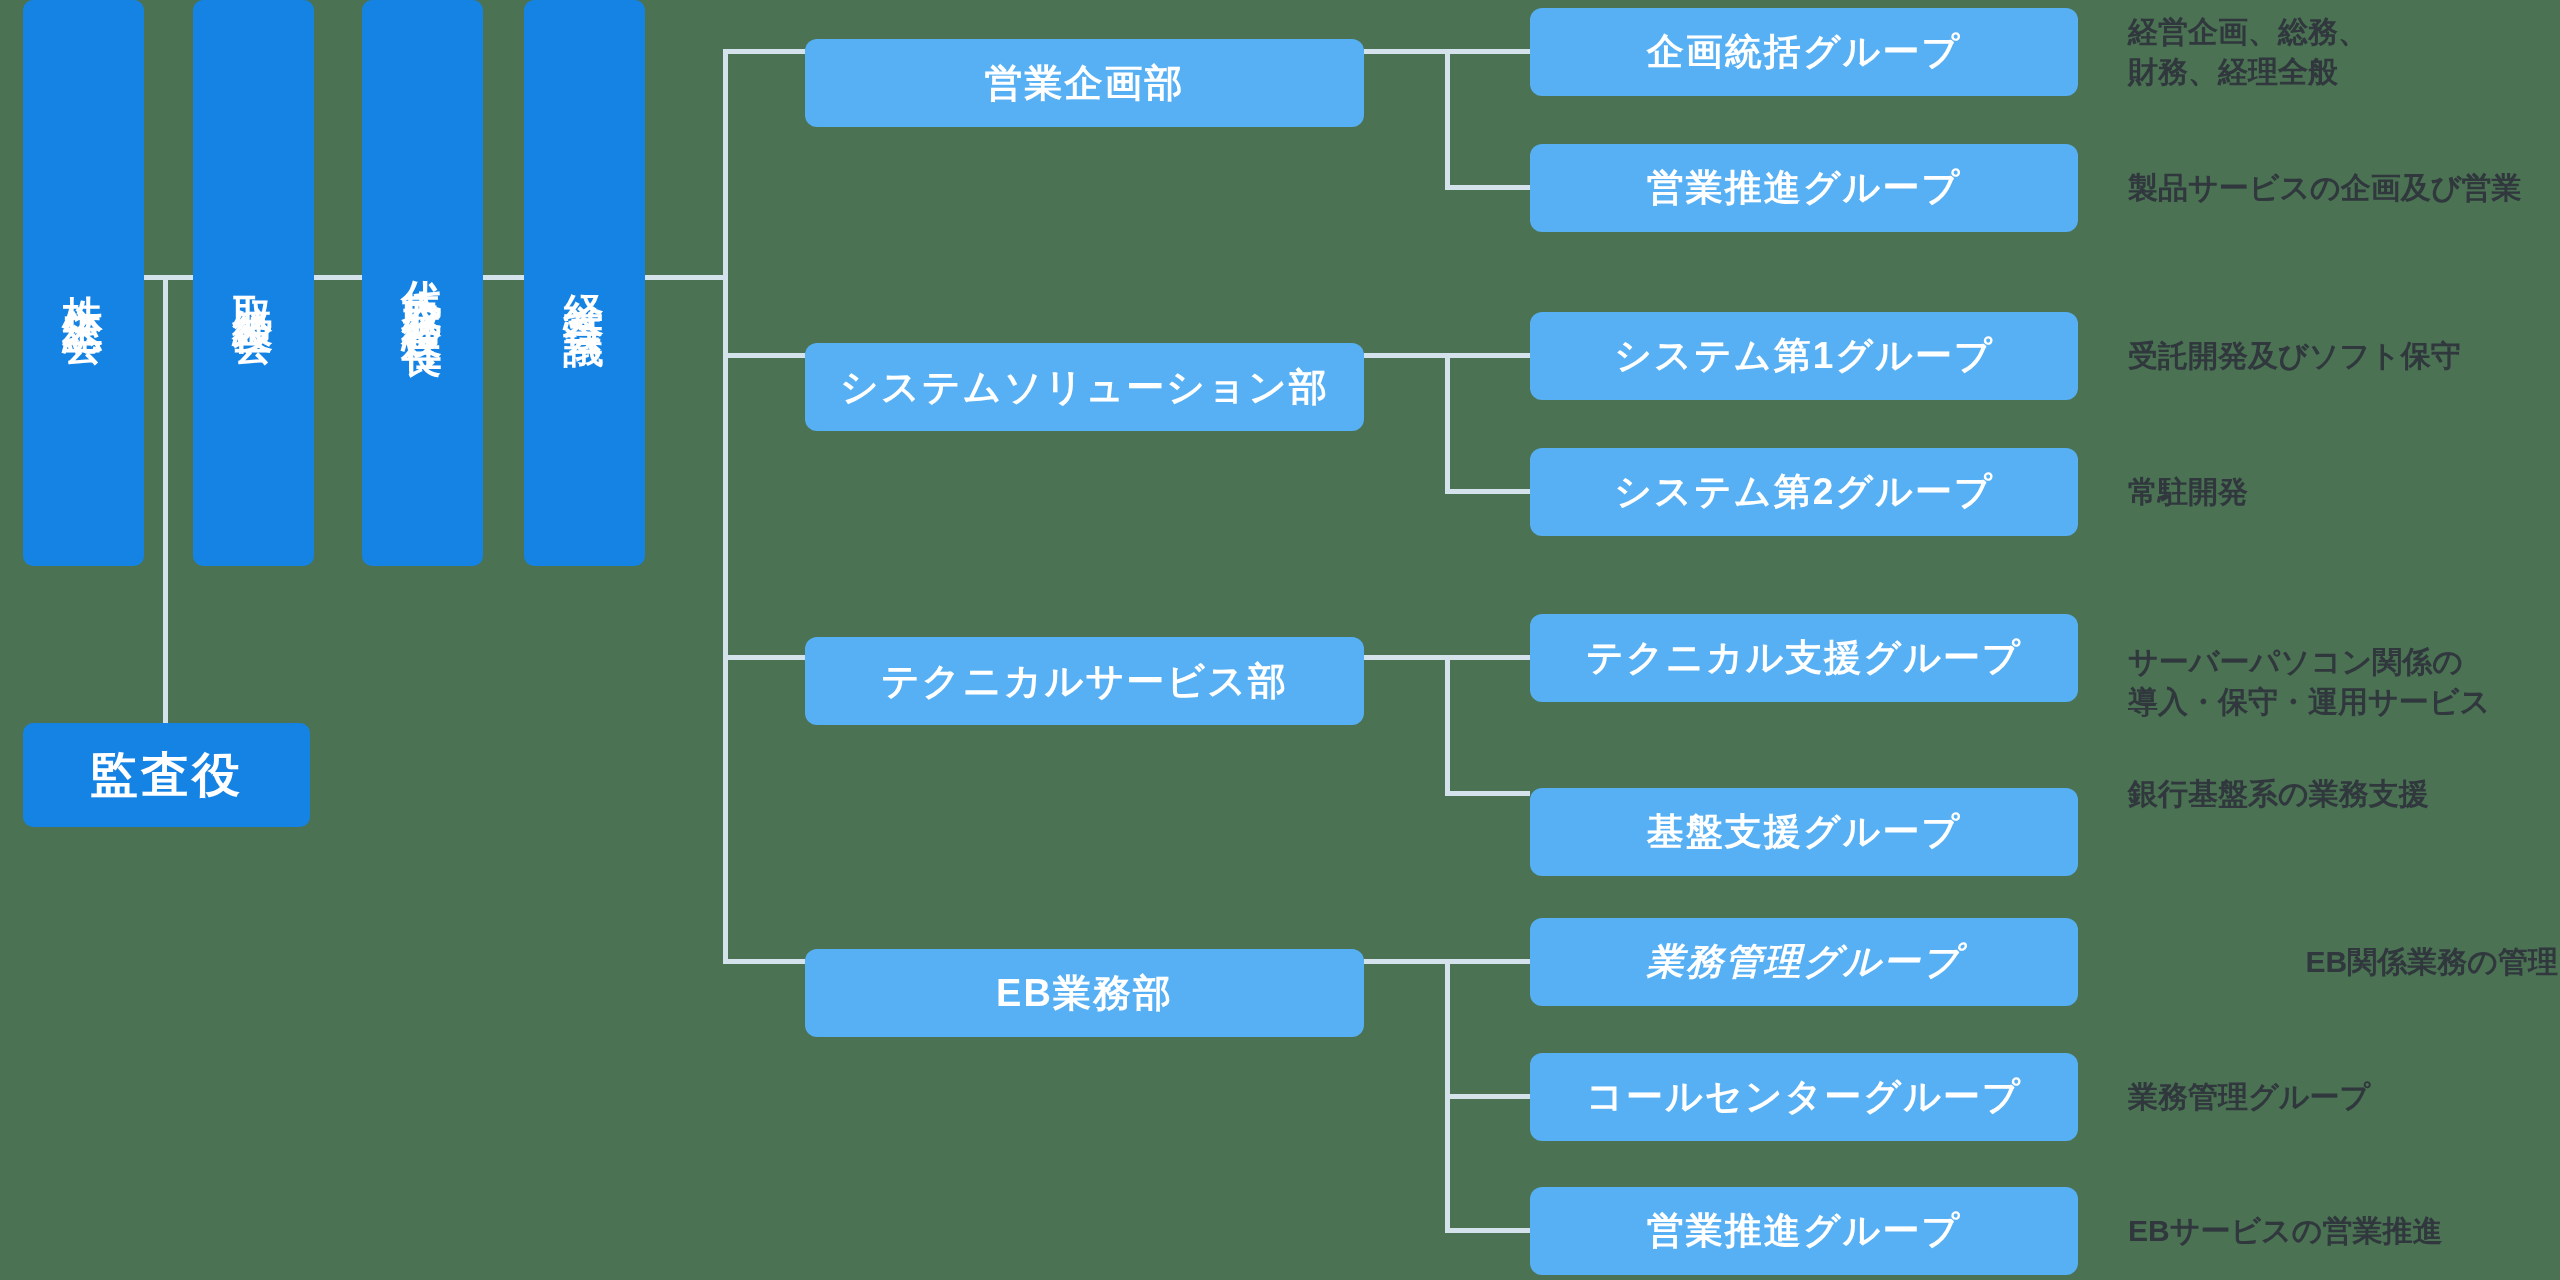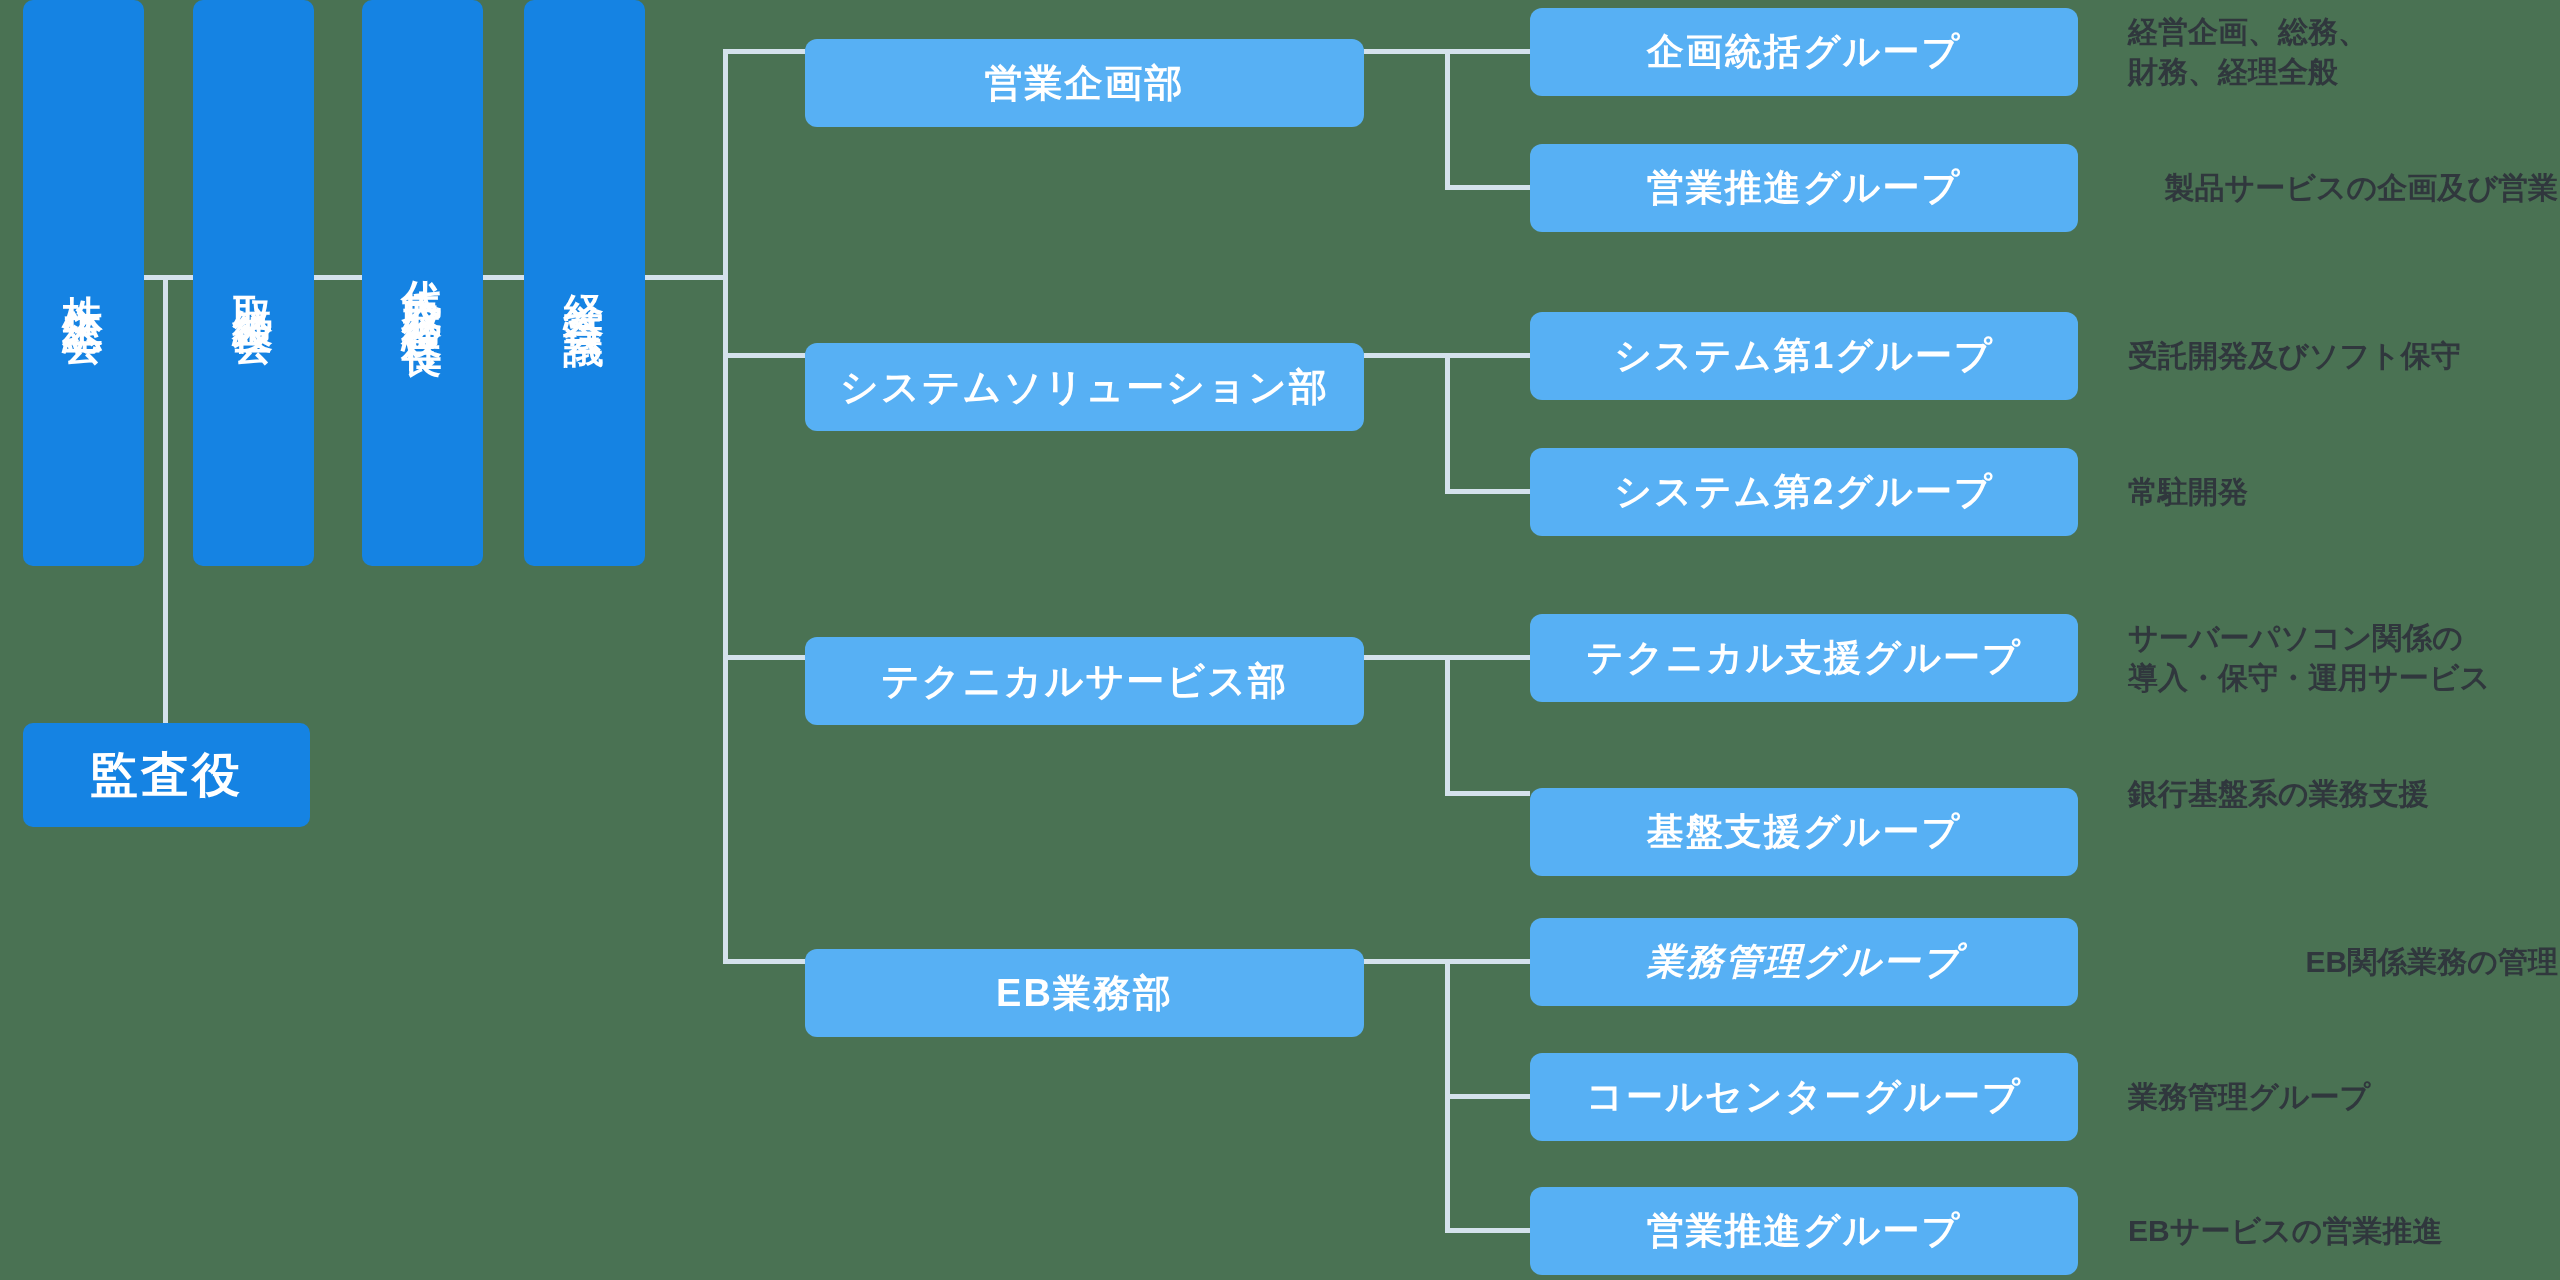--- a/index.html
+++ b/index.html
@@ -117,30 +117,30 @@
   <div class="group" style="top:614px;">テクニカル支援グループ</div>
   <div class="group" style="top:788px;">基盤支援グループ</div>
   <div class="group" style="top:918px;font-style:italic;">業務管理グループ</div>
   <div class="group" style="top:1053px;">コールセンターグループ</div>
   <div class="group" style="top:1187px;">営業推進グループ</div>
 
   <div class="desc" style="top:8px;">
     <div>経営企画、総務、</div>
     <div>財務、経理全般</div>
   </div>
-  <div class="desc" style="top:144px;text-align:right;">
+  <div class="desc" style="top:144px;">
     <div>製品サービスの企画及び営業</div>
   </div>
   <div class="desc" style="top:312px;">
     <div>受託開発及びソフト保守</div>
   </div>
   <div class="desc" style="top:448px;">
     <div>常駐開発</div>
   </div>
-  <div class="desc" style="top:614px;">
+  <div class="desc" style="top:638px;">
     <div>サーバーパソコン関係の</div>
     <div>導入・保守・運用サービス</div>
   </div>
   <div class="desc" style="top:750px;">
     <div>銀行基盤系の業務支援</div>
   </div>
   <div class="desc" style="top:918px;text-align:right;">
     <div>EB関係業務の管理</div>
   </div>
   <div class="desc" style="top:1053px;">

